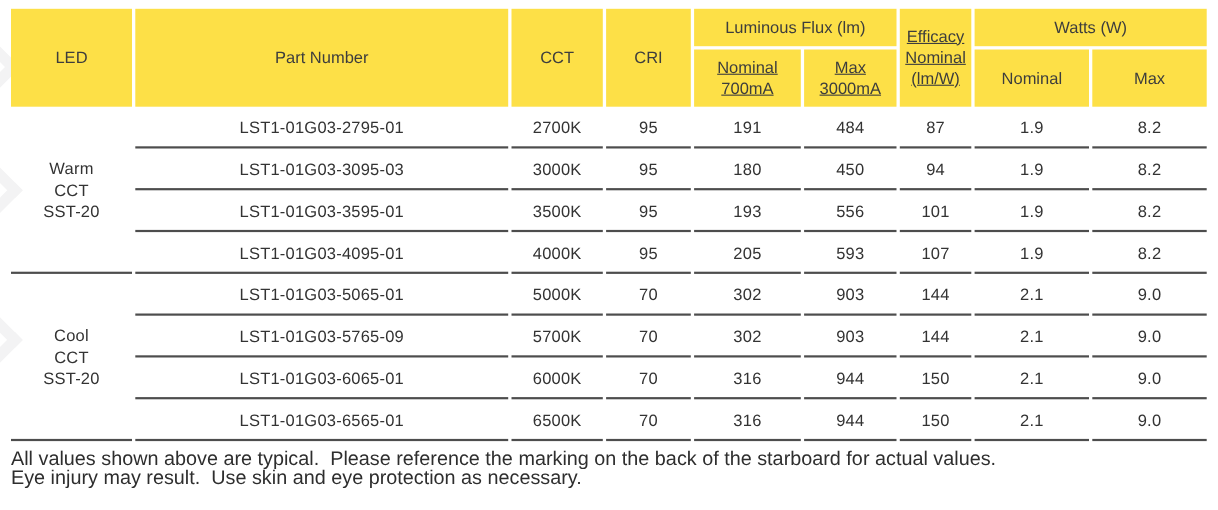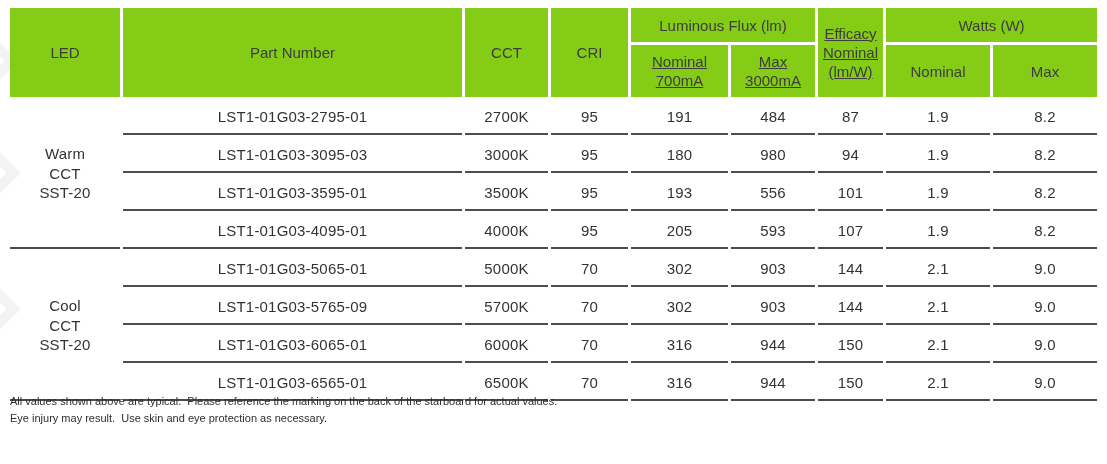--- a/index.html
+++ b/index.html
@@ -28,21 +28,21 @@
   
   table.spec {
     position: absolute;
     left: 7px; top: 5px;
     z-index: 1;
     border-collapse: separate;
     border-spacing: 3px 3px;
     table-layout: fixed;
   }
   table.spec th {
-    background: #84cc16;
+    background: #fde047;
     font-weight: normal;
     font-size: 15px;
     color: #3d3d3d;
     text-align: center;
     vertical-align: middle;
     padding: 0;
   }
   table.spec thead tr.h1 th { height: 34px; }
   table.spec thead tr.h2 th { height: 52px; }
   table.spec td {
@@ -55,23 +55,23 @@
     height: 33px;
     padding: 0;
     letter-spacing: 0.2px;
   }
   .pre { white-space: pre-line; line-height: 1.28; text-decoration: underline; }
   td.led-group { white-space: pre-line; line-height: 1.3; color: #3a3a3a; }
 
   
   .notes {
     position: absolute;
-    left: 10px; top: 393px;
+    left: 10px; top: 409px;
     z-index: 1;
-    font-size: 11px;
+    font-size: 18px;
     line-height: 17px;
     color: #2e2e2e;
   }
   .notes div { white-space: pre-wrap; }
 </style>
 </head>
 <body>
 
 <div class="chev chev-1"></div>
 <div class="chev chev-2"></div>
@@ -123,21 +123,21 @@
       <td>484</td>
       <td>87</td>
       <td>1.9</td>
       <td>8.2</td>
     </tr>
     <tr>
       <td>LST1-01G03-3095-03</td>
       <td>3000K</td>
       <td>95</td>
       <td>180</td>
-      <td>980</td>
+      <td>450</td>
       <td>94</td>
       <td>1.9</td>
       <td>8.2</td>
     </tr>
     <tr>
       <td>LST1-01G03-3595-01</td>
       <td>3500K</td>
       <td>95</td>
       <td>193</td>
       <td>556</td>

